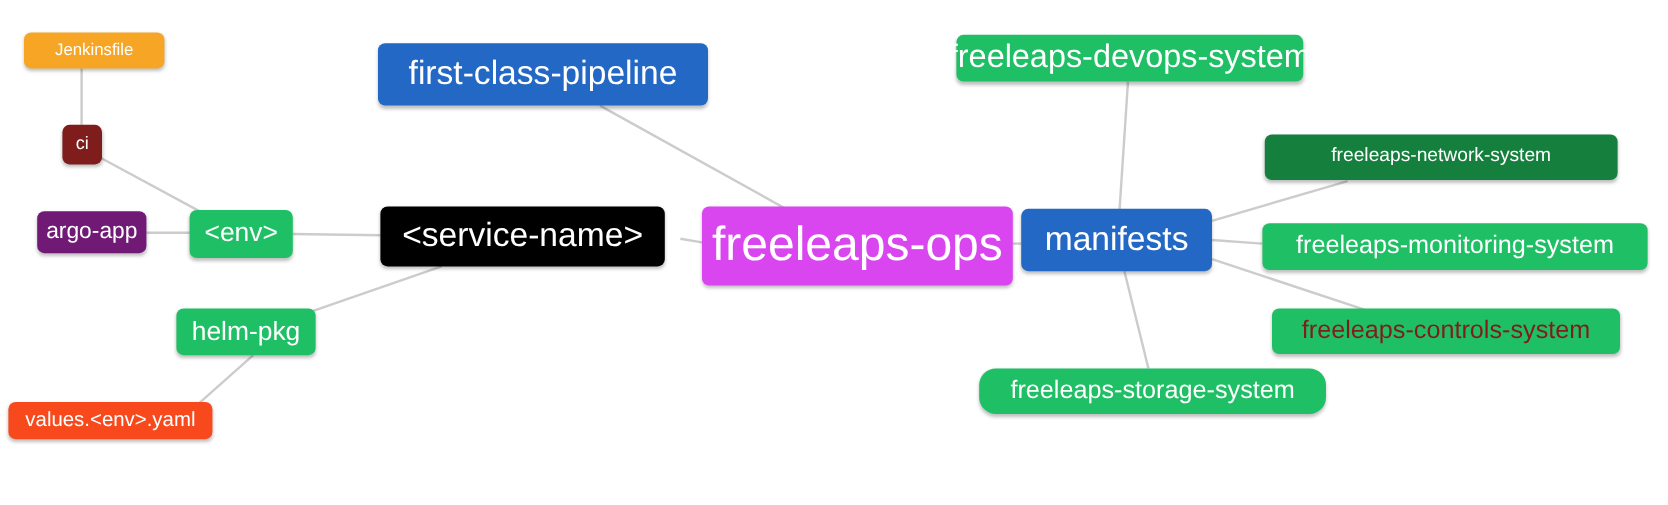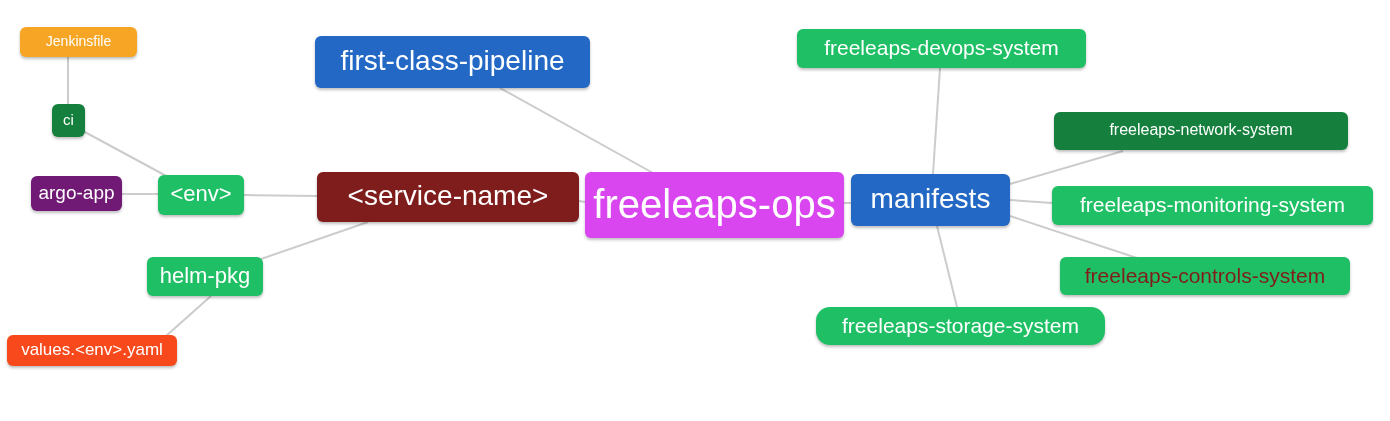--- a/index.html
+++ b/index.html
@@ -59,45 +59,45 @@
       <line x1="1010" y1="200" x2="1052" y2="203" stroke="#CCCCCC" stroke-width="2"></line>
       <line x1="1010" y1="216" x2="1137" y2="258" stroke="#CCCCCC" stroke-width="2"></line>
       <line x1="937" y1="226" x2="957" y2="307" stroke="#CCCCCC" stroke-width="2"></line>
     </svg>
 <div class="node" style="left: 585px; top: 172px; width: 259px; height: 66px; background: #d946ef; color: rgb(255, 255, 255); font-size: 40px;">
       <span>freeleaps-ops</span>
     </div>
     <div class="node" style="left: 315px; top: 36px; width: 275px; height: 52px; background: rgb(35, 104, 196); color: rgb(255, 255, 255); font-size: 28px;">
       <span>first-class-pipeline</span>
     </div>
-    <div class="node" style="left: 317px; top: 172px; width: 262px; height: 50px; background: #7f1d1d; color: rgb(255, 255, 255); font-size: 28px;">
+    <div class="node" style="left: 317px; top: 172px; width: 237px; height: 50px; background: #000000; color: rgb(255, 255, 255); font-size: 28px;">
       <span>&lt;service-name&gt;</span>
     </div>
     <div class="node" style="left: 851px; top: 174px; width: 159px; height: 52px; background: rgb(35, 104, 196); color: rgb(255, 255, 255); font-size: 28px;">
       <span>manifests</span>
     </div>
     <div class="node" style="left: 158px; top: 175px; width: 86px; height: 40px; background: rgb(31, 192, 101); color: rgb(255, 255, 255); font-size: 22px;">
       <span>&lt;env&gt;</span>
     </div>
     <div class="node" style="left: 147px; top: 257px; width: 116px; height: 39px; background: rgb(31, 192, 101); color: rgb(255, 255, 255); font-size: 22px;">
       <span>helm-pkg</span>
     </div>
-    <div class="node" style="left: 52px; top: 104px; width: 33px; height: 33px; background: #15803d; color: rgb(255, 255, 255); font-size: 15px;">
+    <div class="node" style="left: 52px; top: 104px; width: 33px; height: 33px; background: #7f1d1d; color: rgb(255, 255, 255); font-size: 15px;">
       <span>ci</span>
     </div>
     <div class="node" style="left: 31px; top: 176px; width: 91px; height: 35px; background: #701a75; color: rgb(255, 255, 255); font-size: 19px;">
       <span>argo-app</span>
     </div>
     <div class="node" style="left: 20px; top: 27px; width: 117px; height: 30px; background: rgb(246, 166, 36); color: rgb(255, 255, 255); font-size: 14px;">
       <span>Jenkinsfile</span>
     </div>
     <div class="node" style="left: 7px; top: 335px; width: 170px; height: 31px; background: rgb(248, 73, 28); color: rgb(255, 255, 255); font-size: 17px;">
       <span>values.&lt;env&gt;.yaml</span>
     </div>
-    <div class="node" style="left: 797px; top: 29px; width: 289px; height: 39px; background: rgb(31, 192, 101); color: rgb(255, 255, 255); font-size: 21px;">
+    <div class="node" style="left: 797px; top: 29px; width: 289px; height: 39px; background: rgb(31, 192, 101); color: rgb(255, 255, 255); font-size: 27px;">
       <span>freeleaps-devops-system</span>
     </div>
     <div class="node" style="left: 1054px; top: 112px; width: 294px; height: 38px; background: #15803d; color: rgb(255, 255, 255); font-size: 16px;">
       <span>freeleaps-network-system</span>
     </div>
     <div class="node" style="left: 1052px; top: 186px; width: 321px; height: 39px; background: rgb(31, 192, 101); color: rgb(255, 255, 255); font-size: 21px;">
       <span>freeleaps-monitoring-system</span>
     </div>
     <div class="node" style="left: 1060px; top: 257px; width: 290px; height: 38px; background: rgb(31, 192, 101); color: #7f1d1d; font-size: 21px;">
       <span>freeleaps-controls-system</span>

